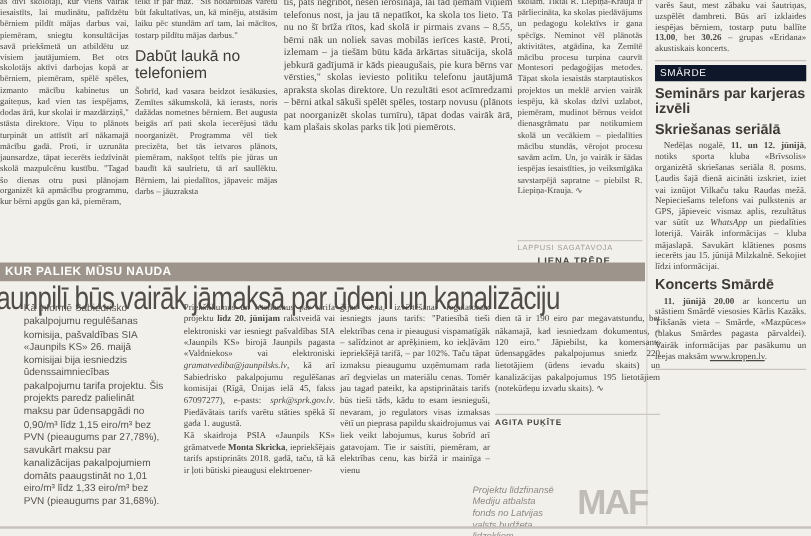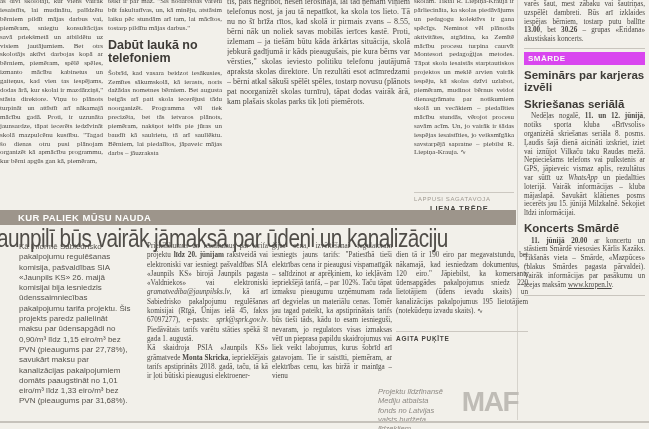--- a/index.html
+++ b/index.html
@@ -4,30 +4,30 @@
 <style>
   html,body{margin:0;padding:0;background:#e8e6e0;}
   .page{position:relative;width:649px;height:429px;background:#f2f0ea;overflow:hidden;
         font-family:"Liberation Serif",serif;color:#4b4844;}
   .just{text-align:justify;}
   .tcol{position:absolute;top:-3px;font-size:7px;line-height:8.9px;overflow:hidden;color:#4b4844;}
   .tc1{left:0;width:103px;height:212px;}
   .tc2{left:108px;width:114px;height:212px;}
   .tc2 p{margin:0;}
   .tc2 h2{font-family:"Liberation Sans",sans-serif;font-size:12.5px;line-height:13.5px;
-          font-weight:bold;color:#3e3b37;margin:6px 0 3px;}
+          font-weight:normal;color:#3e3b37;margin:6px 0 3px;}
   .tc3{left:227px;width:183px;height:212px;font-size:8px;line-height:10px;}
   .tc4{left:414px;width:100px;height:190px;}
   .pagecredit{position:absolute;left:414px;top:192px;width:100px;border-top:1px solid #ccc8c1;padding-top:3px;}
   .cl{font-family:"Liberation Sans",sans-serif;font-size:6px;letter-spacing:.6px;color:#a09a92;}
   .cn{font-family:"Liberation Sans",sans-serif;font-size:7.5px;font-weight:bold;letter-spacing:.8px;
       color:#45423e;margin-top:2px;margin-left:16px;}
   .banner{position:absolute;left:0;top:210px;width:516px;height:15px;background:#9d958b;
           color:#fdfdfb;font-family:"Liberation Sans",sans-serif;font-size:9.5px;line-height:15px;
-          font-weight:bold;letter-spacing:.4px;padding-left:18px;box-sizing:border-box;}
+          font-weight:bold;letter-spacing:.4px;padding-left:4px;box-sizing:border-box;}
   .headline{position:absolute;left:-3px;top:222px;margin:0;width:760px;
             font-family:"Liberation Sans",sans-serif;font-weight:400;font-size:26px;line-height:32px;
             color:#504d48;letter-spacing:-.7px;white-space:nowrap;
             transform:scaleX(.80);transform-origin:left top;}
   .bcol{position:absolute;top:242px;font-size:7.2px;line-height:9.3px;overflow:hidden;white-space:pre-line;padding-left:19px;}
   .ba{left:0;width:114px;height:170px;font-family:"Liberation Sans",sans-serif;
       font-size:8px;line-height:10.3px;color:#55524c;text-align:left;}
   .bb{left:128px;width:121px;height:170px;}
   .bc{left:253px;width:120px;height:170px;}
   .bd{left:377px;width:132px;height:auto;}
@@ -36,22 +36,22 @@
           letter-spacing:.7px;color:#45423e;}
   .funding{position:absolute;left:378px;top:387px;width:140px;display:flex;align-items:flex-start;gap:2px;}
   .fnote{width:82px;font-family:"Liberation Sans",sans-serif;font-style:italic;font-size:7.5px;
          line-height:9.3px;color:#8d8983;white-space:pre-line;}
   .maf{font-family:"Liberation Sans",sans-serif;font-weight:700;font-size:28px;line-height:30px;
        color:#bfbcb6;letter-spacing:-1.5px;}
   .sidebar{position:absolute;left:524px;top:0;width:121px;}
   .sidebar .sp{font-size:7.2px;line-height:8.8px;color:#4b4844;margin:0;}
   .sidebar .ind{text-indent:7px;}
   .sdiv{border-top:1px solid #c9c5be;margin:4px 0 0;}
-  .slabel{background:#d946ef;color:#fbfaf8;font-family:"Liberation Sans",sans-serif;
-          font-size:8px;line-height:13px;font-weight:bold;letter-spacing:.5px;
+  .slabel{background:#0f172a;color:#fbfaf8;font-family:"Liberation Sans",sans-serif;
+          font-size:8px;line-height:13px;font-weight:normal;letter-spacing:.5px;
           padding:0 4px;margin:3px 0 2px;}
   .sidebar h3{font-family:"Liberation Sans",sans-serif;font-size:11.5px;line-height:12.5px;
               font-weight:bold;color:#3e3b37;margin:4px 0 2px;}
   .sbottom{border-top:1px solid #c9c5be;margin-top:6px;}
   .vrule{position:absolute;left:517px;top:0;width:1px;height:420px;background:#d6d3cc;}
   .hrule{position:absolute;left:0;top:421px;width:649px;height:2px;background:#c6c2bb;}
   .b{font-weight:bold;} .i{font-style:italic;} .u{text-decoration:underline;}
 </style>
 </head>
 <body>

